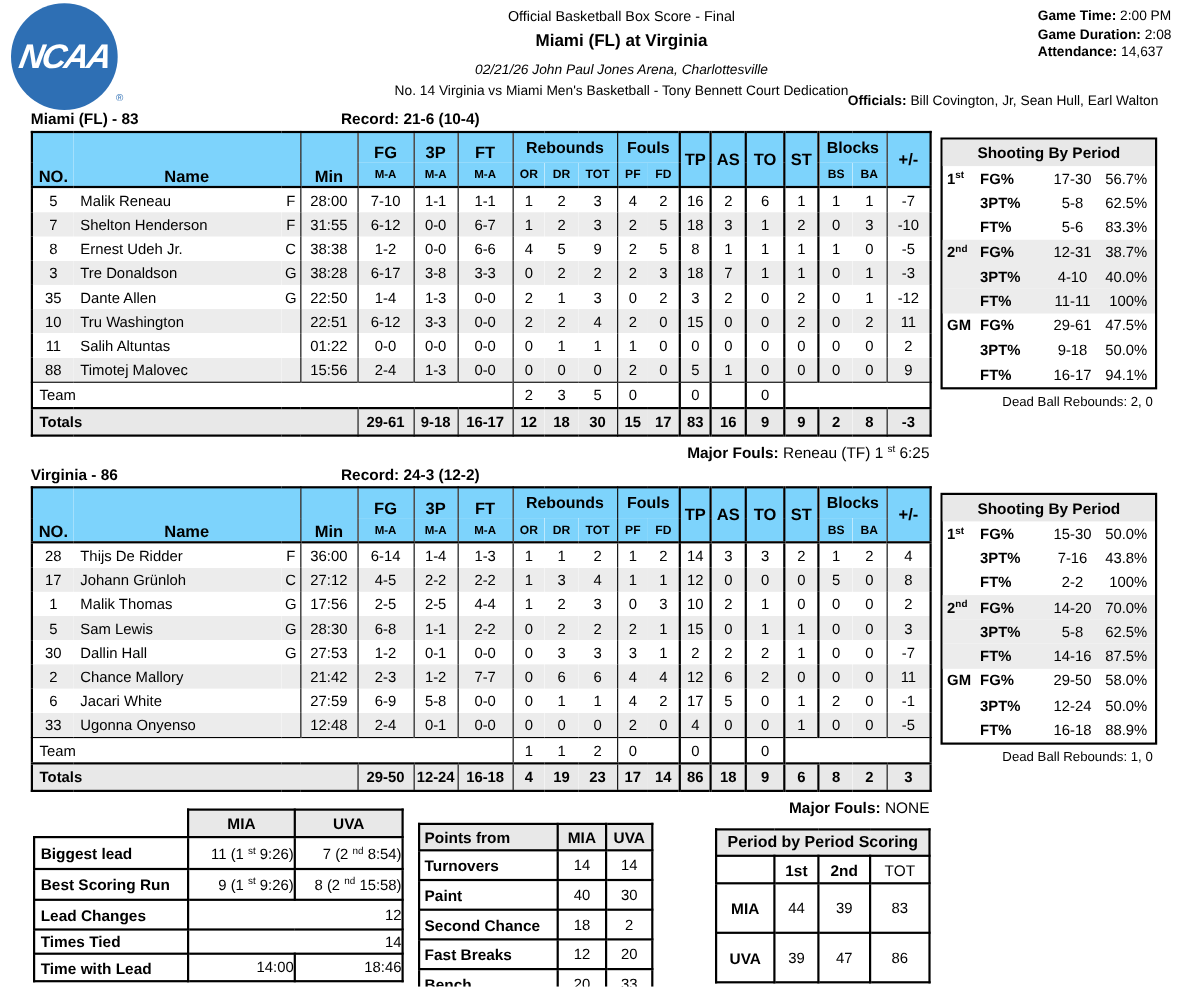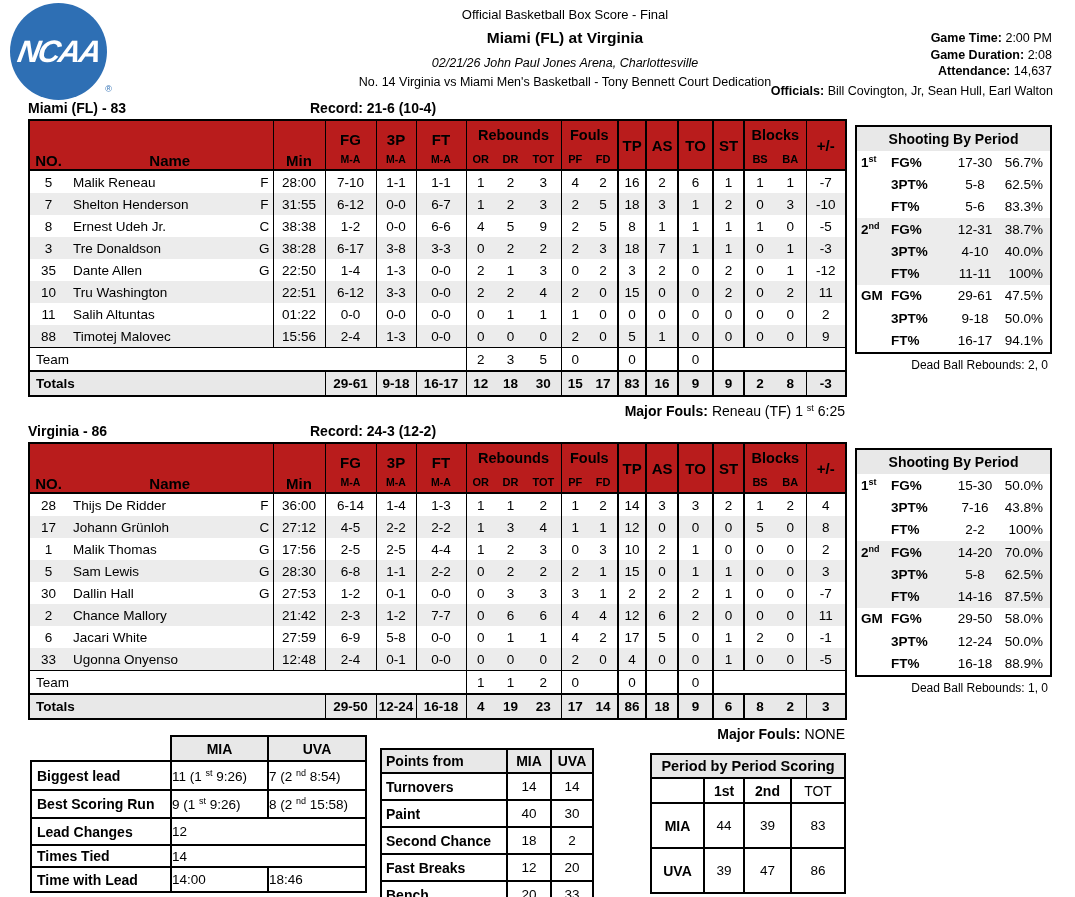--- a/index.html
+++ b/index.html
@@ -13,34 +13,34 @@
   .logo-text{color:#fff;font-style:italic;font-weight:bold;font-size:31px;
              letter-spacing:-2px;transform:skewX(-10deg);}
   .logo-r{position:absolute;right:-3px;bottom:8px;font-size:9px;color:#2e6fb4;}
 
   
   .center-head{position:absolute;left:150px;top:7px;width:830px;text-align:center;}
   .ch-1{font-size:13px;}
   .ch-2{font-size:15.5px;font-weight:bold;margin-top:7px;}
   .ch-3{font-size:12.5px;margin-top:9px;font-style:italic;}
   .ch-4{font-size:12.5px;margin-top:5px;}
-  .right-info{position:absolute;top:6px;right:23px;text-align:right;font-size:12.5px;line-height:16.5px;margin-top:24px;}
+  .right-info{position:absolute;top:6px;right:10px;text-align:left;font-size:12.5px;line-height:16.5px;}
   .officials{position:absolute;top:84px;right:22px;font-size:12.5px;}
 
   
   .team-section{position:absolute;left:28px;width:1040px;}
   #team-miami{top:100px;}
   #team-virginia{top:423px;}
   .team-title-row{position:relative;height:17px;font-size:14px;font-weight:bold;}
   .team-record{position:absolute;left:282px;}
 
   table.box{border-collapse:collapse;table-layout:fixed;width:817px;
             border:2px solid #000;margin-top:2px;}
   .box th,.box td{padding:0;text-align:center;overflow:hidden;white-space:nowrap;}
-  .box thead th{background:#b91c1c;font-weight:bold;}
+  .box thead th{background:#7dd3fc;font-weight:bold;}
   .box thead tr.hrow1 th{height:27px;}
   .box thead tr.hrow2 th{height:21px;}
   .h-big{font-size:15px;vertical-align:bottom;padding-bottom:1px;}
   .h-left{text-align:left;padding-left:5px;}
   .h-grp{font-size:14.5px;vertical-align:middle;}
   .h-mid{font-size:15px;vertical-align:middle;}
   .h-sub{font-size:10.5px;vertical-align:middle;}
   .h-sub2{font-size:11px;vertical-align:middle;}
   .bl1{border-left:1px solid #000;}
   .bl2{border-left:2px solid #000;}
@@ -69,21 +69,21 @@
 
   .sup{font-size:9px;vertical-align:5px;}
 
   
   .gs-wrap{position:absolute;left:30px;top:735px;}
   table.gs{border-collapse:collapse;table-layout:fixed;}
   .gs th,.gs td{border:2px solid #000;padding:0;white-space:nowrap;}
   .gs th.open{border:none;background:#fff;}
   .gs thead th{background:#e8e8e8;font-size:14px;height:23px;font-weight:bold;}
   .gs td.lbl{font-weight:bold;text-align:left;padding-left:5px;font-size:14px;}
-  .gs td.val{text-align:left;font-size:13.5px;}
+  .gs td.val{text-align:right;font-size:13.5px;}
 
   .pf-wrap{position:absolute;left:380px;top:748px;}
   table.pft{border-collapse:collapse;table-layout:fixed;}
   .pft th,.pft td{border:2px solid #000;padding:0;white-space:nowrap;}
   .pft thead th{background:#e8e8e8;font-size:14px;height:22px;font-weight:bold;}
   .pft thead th.pf-title{text-align:left;padding-left:4px;}
   .pft td.lbl{font-weight:bold;text-align:left;padding-left:4px;font-size:14px;height:25px;}
   .pft td.val{text-align:center;font-size:13.5px;}
 
   .ps-wrap{position:absolute;left:612px;top:753px;padding-left:38px;}

